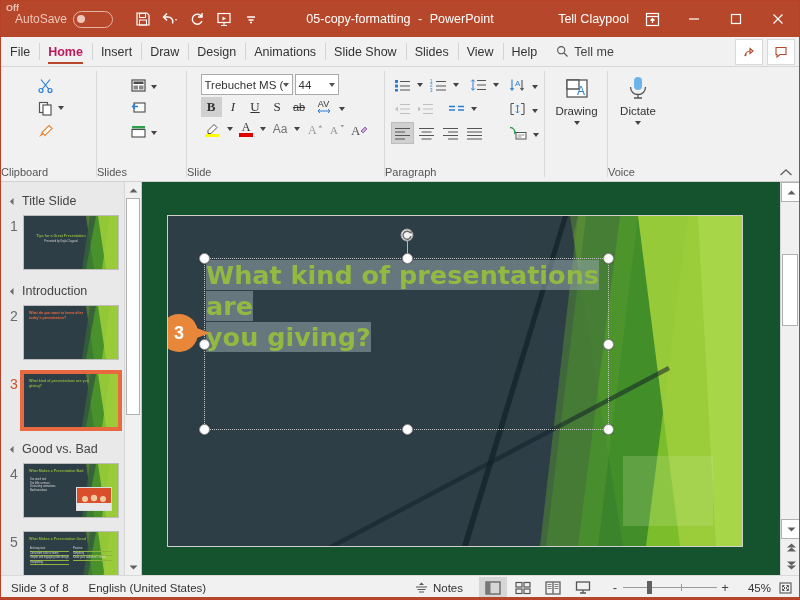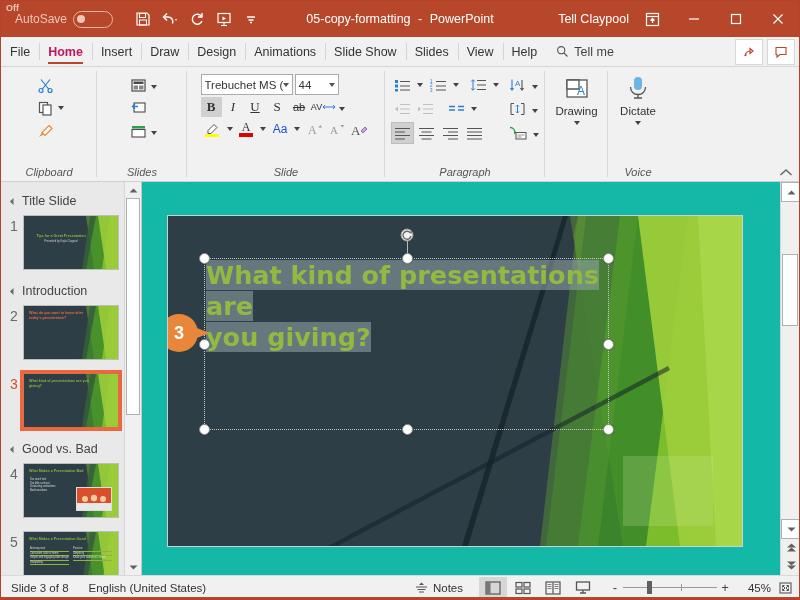--- a/index.html
+++ b/index.html
@@ -47,21 +47,21 @@
   .tr-ico{width:26px;height:24px;border:1px solid #d8d8d8;background:#fff;
           display:flex;align-items:center;justify-content:center;}
 
   
   .ribbon{flex:0 0 114px;background:#f1f1f1;display:flex;position:relative;
           border-bottom:1px solid #d0d0d0;}
   .group{position:relative;display:flex;flex-direction:column;align-items:center;
          padding:3px 0 0 0;}
   .group .gbody{flex:1;display:flex;align-items:flex-start;padding:2px 5px 0 5px;}
   .group .glabel{font-size:11px;color:#555;height:17px;line-height:17px;width:100%;
-                 text-align:center;position:relative;font-style:italic;}
+                 position:relative;}
   .group::after{content:"";position:absolute;right:0;top:4px;bottom:4px;width:1px;background:#d8d8d8;}
   .group.nodiv::after{display:none;}
 
   .bigbtn{display:flex;flex-direction:column;align-items:center;justify-content:flex-start;
           width:46px;padding:3px 0;cursor:default;}
   .bigbtn .lb{font-size:11.5px;color:#333;line-height:13px;text-align:center;margin-top:2px;}
   .caretdn{width:0;height:0;border-left:3.5px solid transparent;border-right:3.5px solid transparent;
            border-top:4px solid #444;margin-top:3px;}
   .smbtn{width:22px;height:22px;display:flex;align-items:center;justify-content:center;cursor:default;}
   .smbtn.on{background:#d0d0d0;border:1px solid #bdbdbd;box-sizing:border-box;}
@@ -111,21 +111,21 @@
   .tcols div{flex:1;}
   .tcols span{display:block;border-bottom:.4px solid #8fb33f;}
 
   .tsb{position:absolute;right:0;top:0;bottom:0;width:16px;background:#f0f0f0;
        border-left:1px solid #d6d6d6;}
   .sbarrow{width:16px;height:16px;display:flex;align-items:center;justify-content:center;
            background:#f0f0f0;}
   .sbthumb{position:absolute;left:1px;right:1px;background:#fff;border:1px solid #b0b0b0;}
 
   
-  .editor{flex:1;position:relative;background:#14b8a6;overflow:hidden;}
+  .editor{flex:1;position:relative;background:#14532d;overflow:hidden;}
   .slidewrap{position:absolute;left:26px;top:34px;}
   .slide{width:574px;height:330px;background:#2d3e46;position:relative;overflow:hidden;
          box-shadow:0 0 0 1px #d0d0d0;}
   .slide svg{position:absolute;inset:0;}
 
   .titlebox{position:absolute;left:36px;top:42px;width:405px;height:172px;}
   .selbox{position:absolute;inset:0;border:1px dotted #c8c8c8;}
   .hl{background:rgba(150,166,172,.55);}
   .slidetitle{position:absolute;left:2px;top:2px;right:0;font-family:"DejaVu Sans",sans-serif;
               font-weight:bold;font-size:25.5px;line-height:31px;color:#93b942;}
@@ -362,21 +362,21 @@
             <span class="cbcaret"></span>
           </div>
         </div>
         <div class="row" style="gap:1px;">
           <div class="fbtn on" style="font-weight:bold;font-family:'Liberation Serif',serif;">B</div>
           <div class="fbtn" style="font-style:italic;font-family:'Liberation Serif',serif;">I</div>
           <div class="fbtn" style="text-decoration:underline;font-family:'Liberation Serif',serif;">U</div>
           <div class="fbtn" style="font-family:'Liberation Serif',serif;">S</div>
           <div class="fbtn" style="text-decoration:line-through;font-size:11px;">ab</div>
           <div class="fbtn" style="width:26px;">
-            <span style="display:flex;flex-direction:row;align-items:center;line-height:7px;">
+            <span style="display:flex;flex-direction:column;align-items:center;line-height:7px;">
               <span style="font-size:9px;color:#333;">AV</span>
               <svg width="14" height="6" viewBox="0 0 14 6">
                   <path d="M1 3h12M3 1L1 3l2 2M11 1l2 2-2 2" stroke="#2a7fd4" stroke-width="1" fill="none"></path>
                 </svg>
             </span>
           </div>
           <span class="caretdn" style="margin-left:1px;"></span>
         </div>
         <div class="row" style="gap:1px;">
           <div class="fbtn" style="width:23px;">
@@ -388,21 +388,21 @@
             </span>
           </div>
           <span class="caretdn" style="margin:0 2px;"></span>
           <div class="fbtn" style="width:21px;">
             <span style="display:flex;flex-direction:column;align-items:center;">
               <span style="font-size:12px;line-height:12px;color:#333;font-family:'Liberation Serif',serif;">A</span>
               <span style="width:14px;height:4px;background:#e00000;display:block;"></span>
             </span>
           </div>
           <span class="caretdn" style="margin:0 2px;"></span>
-          <div class="fbtn" style="width:23px;color:#1d4ed8;font-size:12px;">Aa</div>
+          <div class="fbtn" style="width:23px;color:#737373;font-size:12px;">Aa</div>
           <span class="caretdn" style="margin:0 4px 0 1px;"></span>
           <div class="fbtn" style="width:21px;color:#9a9a9a;">
             <svg width="17" height="14" viewBox="0 0 17 14">
                 <text x="1" y="12" font-size="12" fill="#9a9a9a" font-family="Liberation Serif, serif">A</text>
                 <path d="M11.5 5.5l1.8-2.5 1.8 2.5z" fill="#9a9a9a"></path>
               </svg>
           </div>
           <div class="fbtn" style="width:21px;color:#9a9a9a;">
             <svg width="17" height="14" viewBox="0 0 17 14">
                 <text x="1" y="12" font-size="11" fill="#9a9a9a" font-family="Liberation Serif, serif">A</text>

